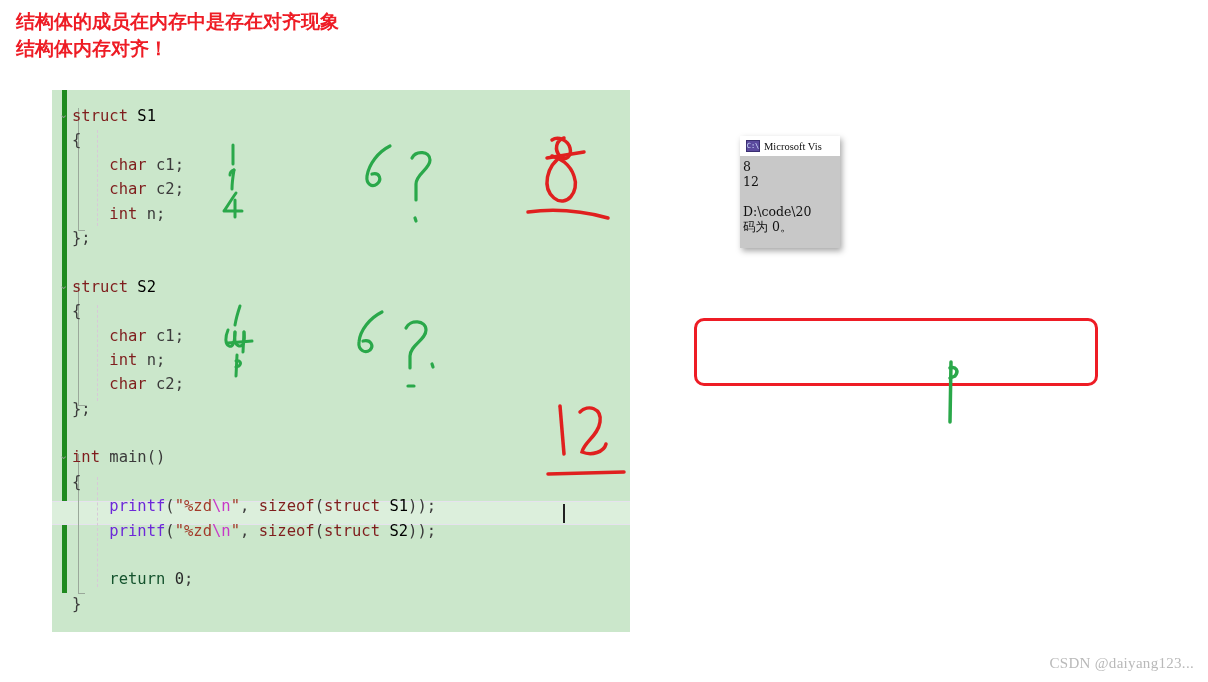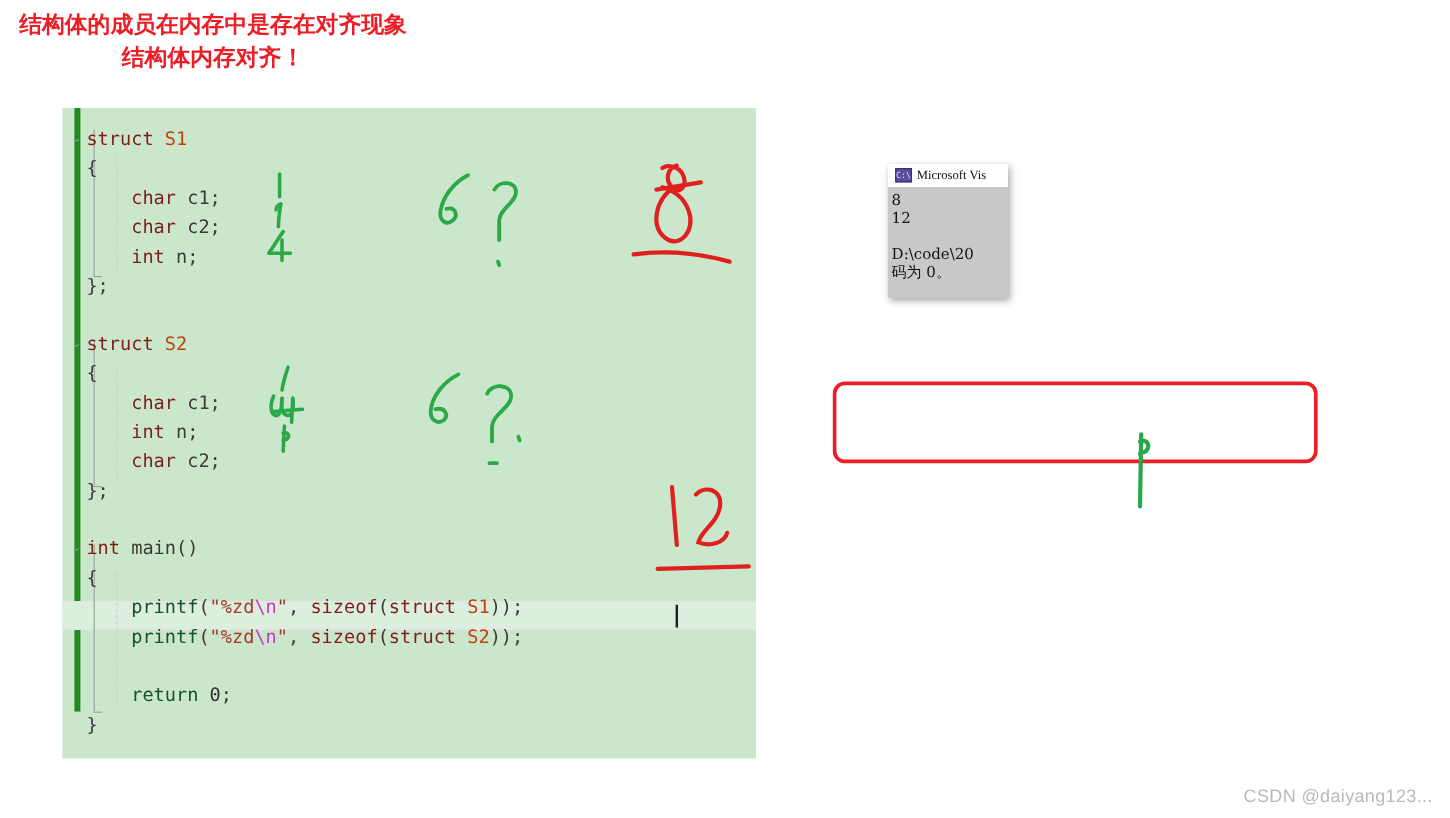--- a/index.html
+++ b/index.html
@@ -51,22 +51,22 @@
     left: 20px;
     top: 14px;
     font-family: "DejaVu Sans Mono", "Liberation Mono", monospace;
     font-size: 15.5px;
     line-height: 24.4px;
     white-space: pre;
     color: #2b2b2b;
   }
   .ln { display: block; height: 24.4px; position: relative; }
   .kw      { color: #7f1d1d; }      
-  .typ     { color: #c2410c; }      
-  .fn      { color: #14532d; text-align: right; }      
+  .typ     { color: #000000; }      
+  .fn      { color: #6d28d9; text-align: right; }      
   .str     { color: #a33b2a; }      
   .esc     { color: #c838c8; }      
   .ret     { color: #14532d; }      
   .num     { color: #2b2b2b; }
   .pn      { color: #3b3b3b; }
   
   .chev {
     position: absolute;
     left: -13px;
     top: 6px;
@@ -180,31 +180,30 @@
   #note-text {
     position: absolute;
     left: 16px;
     top: 8px;
     color: #ee1c25;
     font-family: "DejaVu Sans", sans-serif;
     font-weight: 700;
     font-size: 19px;
     line-height: 27px;
     white-space: pre;
-    text-align: center;
   }
 
   
   #watermark {
     position: absolute;
     right: 14px;
     bottom: 10px;
     color: #b9b9b9;
     font-size: 15px;
-    font-family: Liberation Sans, sans-serif;
+    font-family: Liberation Serif, serif;
     letter-spacing: 0.3px;
   }
 </style>
 </head>
 <body>
 
 <div id="code-panel">
 
   <div id="change-bar"></div>
 

